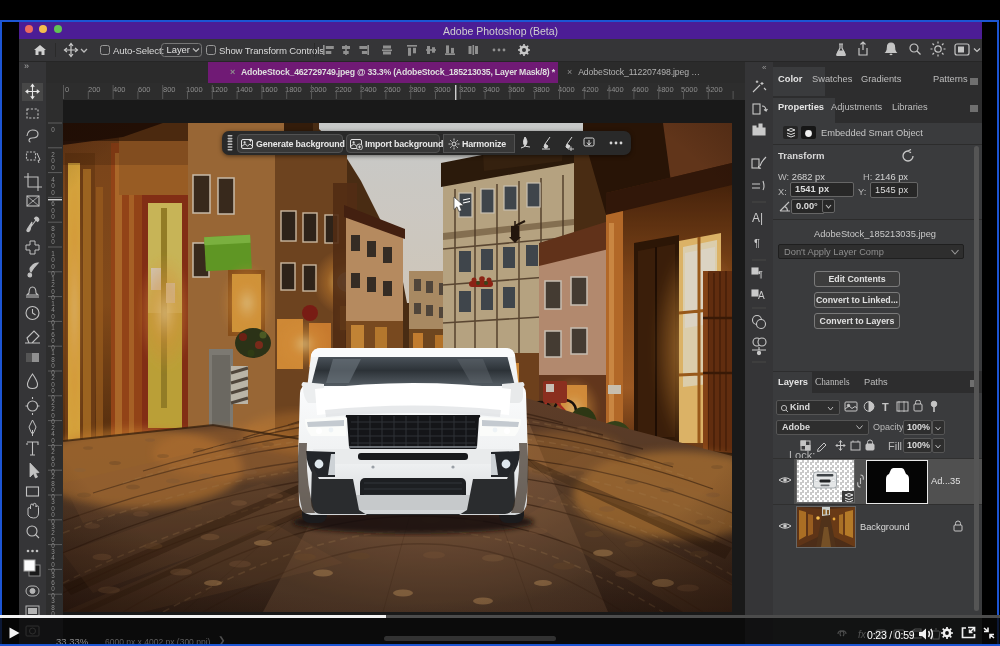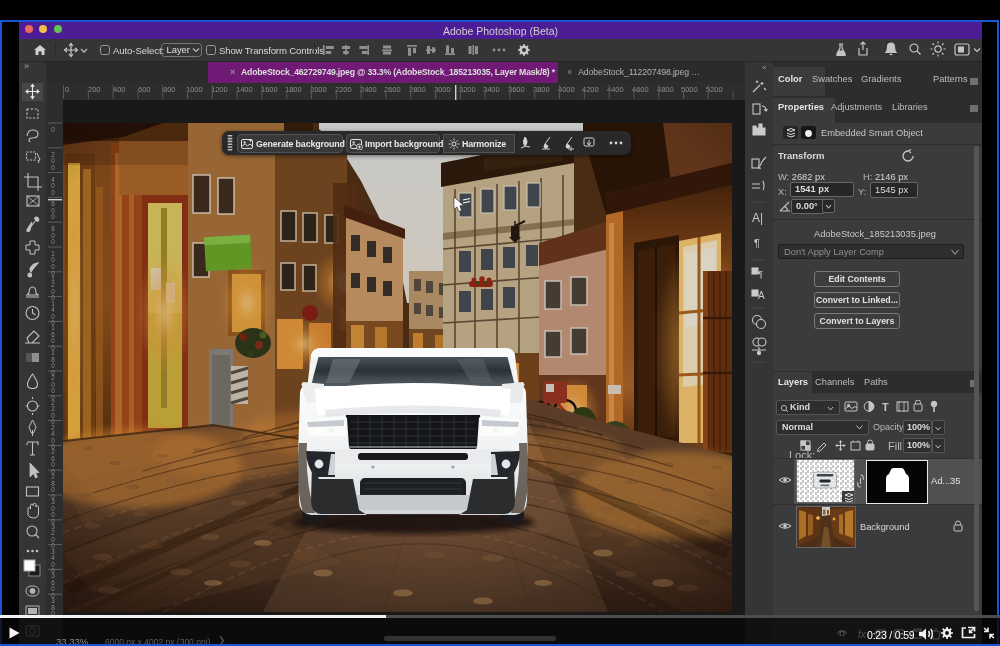--- a/index.html
+++ b/index.html
@@ -1022,21 +1022,21 @@
             <path d="M1.5,2 l3.5,4 l3.5,-4" stroke="#999" fill="none" stroke-width="1.1"></path>
           </svg>
       </div>
       <div class="btn" style="top:209px;">Edit Contents</div>
       <div class="btn" style="top:230px;">Convert to Linked...</div>
       <div class="btn" style="top:251px;">Convert to Layers</div>
 
       <div class="abs" style="left:0;top:309px;width:209px;height:22px;background:#2d2d2e;"></div>
       <div class="abs" style="left:0;top:310px;width:39px;height:21px;background:#3a3b3d;"></div>
       <div class="abs" style="left:5px;top:315px;font-size:9.3px;font-weight:bold;color:#e4e4e4;">Layers</div>
-      <div class="abs" style="left:42px;top:315px;font-size:9.3px;color:#bdbdbd;">Channels</div>
+      <div class="abs" style="left:42px;top:315px;font-size:9.3px;color:#bdbdbd;font-family:Liberation Serif, serif;">Channels</div>
       <div class="abs" style="left:91px;top:315px;font-size:9.3px;color:#bdbdbd;">Paths</div>
       <div class="abs" style="left:197px;top:318px;width:8px;height:7px;background:#6f6f6f;"></div>
 
       <div class="abs" style="left:3px;top:338px;width:62px;height:13px;background:#2e2e2e;border:1px solid #555;border-radius:2px;">
         <svg width="62" height="13">
             <circle cx="7" cy="6" r="2.6" stroke="#bbb" fill="none"></circle>
             <path d="M9,8 l2,2 M51,5 l2.5,3 l2.5,-3" stroke="#bbb" fill="none"></path>
           </svg>
         <span style="position:absolute;left:13px;top:1px;font-size:9px;font-weight:bold;color:#dcdcdc;">Kind</span>
       </div>
@@ -1051,21 +1051,21 @@
           <rect x="53" y="2" width="11" height="9"></rect>
             <path d="M53,2 m2,-1 l0,11 M60,1 l0,11" stroke-width="0.8"></path>
           <rect x="70" y="4" width="8" height="7" rx="1"></rect>
             <path d="M71.5,4 v-1.5 a2.5,2.5 0 0 1 5,0 V4"></path>
           <circle cx="90" cy="4" r="2.8" fill="#c5c5c5"></circle>
             <path d="M90,6 l0,6" stroke-width="1.6"></path>
         </g>
       </svg>
 
       <div class="abs" style="left:3px;top:358px;width:91px;height:13px;background:#2e2e2e;border:1px solid #555;border-radius:2px;">
-        <span style="position:absolute;left:5px;top:1px;font-size:9px;font-weight:bold;color:#dcdcdc;">Normal</span>
+        <span style="position:absolute;left:5px;top:1px;font-size:9px;font-weight:bold;color:#dcdcdc;">Adobe</span>
         <svg style="position:absolute;right:3px;top:3px;" width="10" height="9">
             <path d="M1.5,1.5 l3,3.5 l3,-3.5" stroke="#bbb" fill="none"></path>
           </svg>
       </div>
       <div class="abs" style="left:100px;top:360px;font-size:9px;color:#b9b9b9;">Opacity:</div>
       <div class="abs" style="left:130px;top:358px;width:27px;height:13px;background:#2e2e2e;border:1px solid #555;border-radius:2px;">
           <span style="position:absolute;left:3px;top:1px;font-size:9px;font-weight:bold;color:#dcdcdc;">100%</span>
         </div>
       <div class="abs" style="left:159px;top:358px;width:11px;height:13px;background:#2e2e2e;border:1px solid #555;border-radius:2px;"><svg width="11" height="13">
             <path d="M2.5,5 l2.5,3 l2.5,-3" stroke="#bbb" fill="none"></path>

